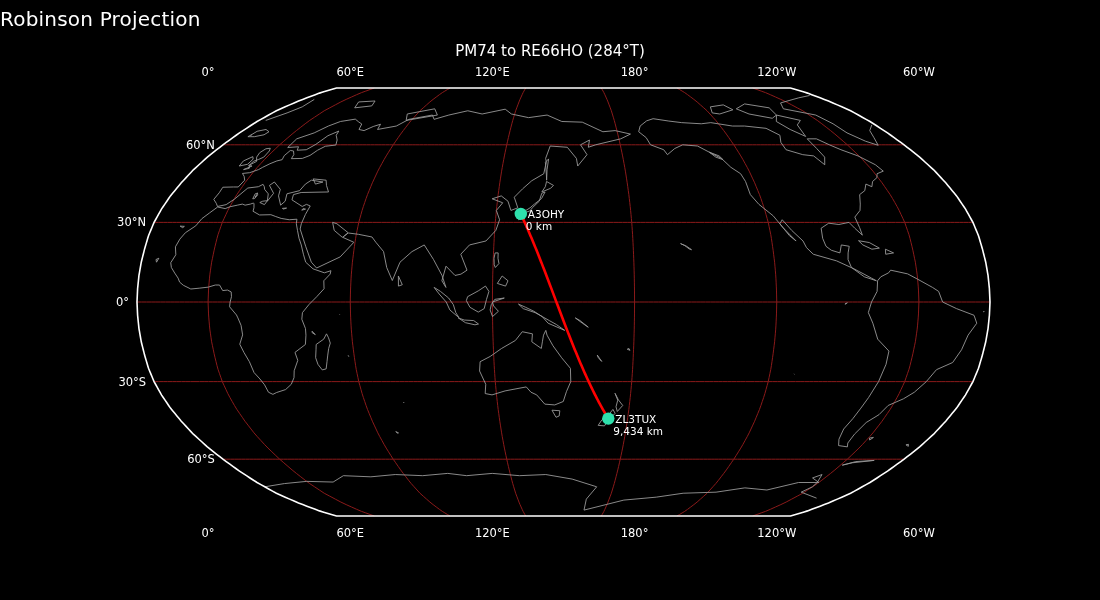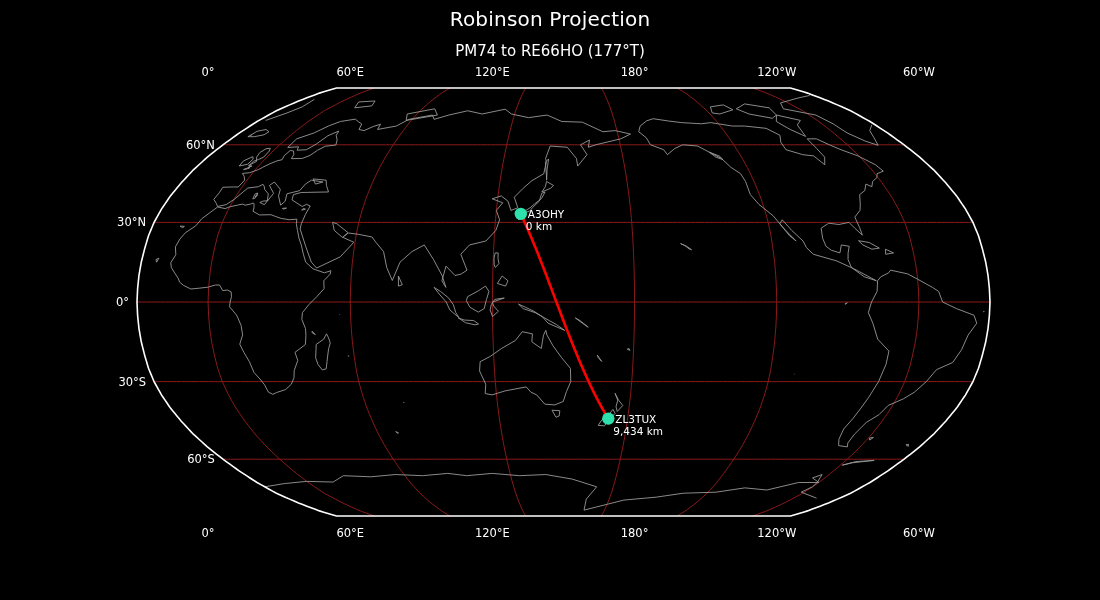--- a/index.html
+++ b/index.html
@@ -18,21 +18,20 @@
     position: relative;
     width: 1100px;
     height: 600px;
     background: #000000;
   }
   #title {
     position: absolute;
     top: 7px;
     left: 0;
     width: 1100px;
-    text-align: center;
     font-size: 20px;
     color: #ffffff;
     letter-spacing: 0.2px;
   }
   #subtitle {
     position: absolute;
     top: 42px;
     left: 0;
     width: 1100px;
     text-align: center;
@@ -54,21 +53,21 @@
     fill: #ffffff;
     font-family: "DejaVu Sans", sans-serif;
   }
 </style>
 </head>
 <body>
 
 <div id="figure">
 
   <div id="title">Robinson Projection</div>
-  <div id="subtitle">PM74 to RE66HO (177°T)</div>
+  <div id="subtitle">PM74 to RE66HO (284°T)</div>
 
   <svg id="map-svg" width="1100" height="600" viewBox="0 0 1100 600">
 
     <g id="graticule">
         <path d="M222.90,144.80L226.68,144.80L230.47,144.80L234.25,144.80L238.04,144.80L241.82,144.80L245.60,144.80L249.39,144.80L253.17,144.80L256.96,144.80L260.74,144.80L264.53,144.80L268.31,144.80L272.10,144.80L275.88,144.80L279.66,144.80L283.45,144.80L287.23,144.80L291.02,144.80L294.80,144.80L298.59,144.80L302.37,144.80L306.16,144.80L309.94,144.80L313.72,144.80L317.51,144.80L321.29,144.80L325.08,144.80L328.86,144.80L332.65,144.80L336.43,144.80L340.22,144.80L344.00,144.80L347.78,144.80L351.57,144.80L355.35,144.80L359.14,144.80L362.92,144.80L366.71,144.80L370.49,144.80L374.28,144.80L378.06,144.80L381.85,144.80L385.63,144.80L389.41,144.80L393.20,144.80L396.98,144.80L400.77,144.80L404.55,144.80L408.34,144.80L412.12,144.80L415.91,144.80L419.69,144.80L423.47,144.80L427.26,144.80L431.04,144.80L434.83,144.80L438.61,144.80L442.40,144.80L446.18,144.80L449.97,144.80L453.75,144.80L457.53,144.80L461.32,144.80L465.10,144.80L468.89,144.80L472.67,144.80L476.46,144.80L480.24,144.80L484.03,144.80L487.81,144.80L491.59,144.80L495.38,144.80L499.16,144.80L502.95,144.80L506.73,144.80L510.52,144.80L514.30,144.80L518.09,144.80L521.87,144.80L525.66,144.80L529.44,144.80L533.22,144.80L537.01,144.80L540.79,144.80L544.58,144.80L548.36,144.80L552.15,144.80L555.93,144.80L559.72,144.80L563.50,144.80L567.28,144.80L571.07,144.80L574.85,144.80L578.64,144.80L582.42,144.80L586.21,144.80L589.99,144.80L593.78,144.80L597.56,144.80L601.34,144.80L605.13,144.80L608.91,144.80L612.70,144.80L616.48,144.80L620.27,144.80L624.05,144.80L627.84,144.80L631.62,144.80L635.41,144.80L639.19,144.80L642.97,144.80L646.76,144.80L650.54,144.80L654.33,144.80L658.11,144.80L661.90,144.80L665.68,144.80L669.47,144.80L673.25,144.80L677.03,144.80L680.82,144.80L684.60,144.80L688.39,144.80L692.17,144.80L695.96,144.80L699.74,144.80L703.53,144.80L707.31,144.80L711.09,144.80L714.88,144.80L718.66,144.80L722.45,144.80L726.23,144.80L730.02,144.80L733.80,144.80L737.59,144.80L741.37,144.80L745.15,144.80L748.94,144.80L752.72,144.80L756.51,144.80L760.29,144.80L764.08,144.80L767.86,144.80L771.65,144.80L775.43,144.80L779.22,144.80L783.00,144.80L786.78,144.80L790.57,144.80L794.35,144.80L798.14,144.80L801.92,144.80L805.71,144.80L809.49,144.80L813.28,144.80L817.06,144.80L820.84,144.80L824.63,144.80L828.41,144.80L832.20,144.80L835.98,144.80L839.77,144.80L843.55,144.80L847.34,144.80L851.12,144.80L854.90,144.80L858.69,144.80L862.47,144.80L866.26,144.80L870.04,144.80L873.83,144.80L877.61,144.80L881.40,144.80L885.18,144.80L888.96,144.80L892.75,144.80L896.53,144.80L900.32,144.80L904.10,144.80" fill="none" stroke="#8b1a1a" stroke-width="1"></path>
         <path d="M154.06,222.39L158.61,222.39L163.16,222.39L167.71,222.39L172.26,222.39L176.81,222.39L181.36,222.39L185.91,222.39L190.45,222.39L195.00,222.39L199.55,222.39L204.10,222.39L208.65,222.39L213.20,222.39L217.75,222.39L222.30,222.39L226.85,222.39L231.40,222.39L235.95,222.39L240.50,222.39L245.05,222.39L249.60,222.39L254.15,222.39L258.69,222.39L263.24,222.39L267.79,222.39L272.34,222.39L276.89,222.39L281.44,222.39L285.99,222.39L290.54,222.39L295.09,222.39L299.64,222.39L304.19,222.39L308.74,222.39L313.29,222.39L317.84,222.39L322.39,222.39L326.93,222.39L331.48,222.39L336.03,222.39L340.58,222.39L345.13,222.39L349.68,222.39L354.23,222.39L358.78,222.39L363.33,222.39L367.88,222.39L372.43,222.39L376.98,222.39L381.53,222.39L386.08,222.39L390.63,222.39L395.17,222.39L399.72,222.39L404.27,222.39L408.82,222.39L413.37,222.39L417.92,222.39L422.47,222.39L427.02,222.39L431.57,222.39L436.12,222.39L440.67,222.39L445.22,222.39L449.77,222.39L454.32,222.39L458.87,222.39L463.41,222.39L467.96,222.39L472.51,222.39L477.06,222.39L481.61,222.39L486.16,222.39L490.71,222.39L495.26,222.39L499.81,222.39L504.36,222.39L508.91,222.39L513.46,222.39L518.01,222.39L522.56,222.39L527.11,222.39L531.65,222.39L536.20,222.39L540.75,222.39L545.30,222.39L549.85,222.39L554.40,222.39L558.95,222.39L563.50,222.39L568.05,222.39L572.60,222.39L577.15,222.39L581.70,222.39L586.25,222.39L590.80,222.39L595.35,222.39L599.89,222.39L604.44,222.39L608.99,222.39L613.54,222.39L618.09,222.39L622.64,222.39L627.19,222.39L631.74,222.39L636.29,222.39L640.84,222.39L645.39,222.39L649.94,222.39L654.49,222.39L659.04,222.39L663.59,222.39L668.13,222.39L672.68,222.39L677.23,222.39L681.78,222.39L686.33,222.39L690.88,222.39L695.43,222.39L699.98,222.39L704.53,222.39L709.08,222.39L713.63,222.39L718.18,222.39L722.73,222.39L727.28,222.39L731.83,222.39L736.37,222.39L740.92,222.39L745.47,222.39L750.02,222.39L754.57,222.39L759.12,222.39L763.67,222.39L768.22,222.39L772.77,222.39L777.32,222.39L781.87,222.39L786.42,222.39L790.97,222.39L795.52,222.39L800.07,222.39L804.61,222.39L809.16,222.39L813.71,222.39L818.26,222.39L822.81,222.39L827.36,222.39L831.91,222.39L836.46,222.39L841.01,222.39L845.56,222.39L850.11,222.39L854.66,222.39L859.21,222.39L863.76,222.39L868.31,222.39L872.85,222.39L877.40,222.39L881.95,222.39L886.50,222.39L891.05,222.39L895.60,222.39L900.15,222.39L904.70,222.39L909.25,222.39L913.80,222.39L918.35,222.39L922.90,222.39L927.45,222.39L932.00,222.39L936.55,222.39L941.09,222.39L945.64,222.39L950.19,222.39L954.74,222.39L959.29,222.39L963.84,222.39L968.39,222.39L972.94,222.39" fill="none" stroke="#8b1a1a" stroke-width="1"></path>
         <path d="M137.00,302.00L141.74,302.00L146.48,302.00L151.22,302.00L155.96,302.00L160.69,302.00L165.43,302.00L170.17,302.00L174.91,302.00L179.65,302.00L184.39,302.00L189.13,302.00L193.87,302.00L198.61,302.00L203.34,302.00L208.08,302.00L212.82,302.00L217.56,302.00L222.30,302.00L227.04,302.00L231.78,302.00L236.52,302.00L241.26,302.00L245.99,302.00L250.73,302.00L255.47,302.00L260.21,302.00L264.95,302.00L269.69,302.00L274.43,302.00L279.17,302.00L283.91,302.00L288.64,302.00L293.38,302.00L298.12,302.00L302.86,302.00L307.60,302.00L312.34,302.00L317.08,302.00L321.82,302.00L326.56,302.00L331.29,302.00L336.03,302.00L340.77,302.00L345.51,302.00L350.25,302.00L354.99,302.00L359.73,302.00L364.47,302.00L369.21,302.00L373.94,302.00L378.68,302.00L383.42,302.00L388.16,302.00L392.90,302.00L397.64,302.00L402.38,302.00L407.12,302.00L411.86,302.00L416.59,302.00L421.33,302.00L426.07,302.00L430.81,302.00L435.55,302.00L440.29,302.00L445.03,302.00L449.77,302.00L454.51,302.00L459.24,302.00L463.98,302.00L468.72,302.00L473.46,302.00L478.20,302.00L482.94,302.00L487.68,302.00L492.42,302.00L497.16,302.00L501.89,302.00L506.63,302.00L511.37,302.00L516.11,302.00L520.85,302.00L525.59,302.00L530.33,302.00L535.07,302.00L539.81,302.00L544.54,302.00L549.28,302.00L554.02,302.00L558.76,302.00L563.50,302.00L568.24,302.00L572.98,302.00L577.72,302.00L582.46,302.00L587.19,302.00L591.93,302.00L596.67,302.00L601.41,302.00L606.15,302.00L610.89,302.00L615.63,302.00L620.37,302.00L625.11,302.00L629.84,302.00L634.58,302.00L639.32,302.00L644.06,302.00L648.80,302.00L653.54,302.00L658.28,302.00L663.02,302.00L667.76,302.00L672.49,302.00L677.23,302.00L681.97,302.00L686.71,302.00L691.45,302.00L696.19,302.00L700.93,302.00L705.67,302.00L710.41,302.00L715.14,302.00L719.88,302.00L724.62,302.00L729.36,302.00L734.10,302.00L738.84,302.00L743.58,302.00L748.32,302.00L753.06,302.00L757.79,302.00L762.53,302.00L767.27,302.00L772.01,302.00L776.75,302.00L781.49,302.00L786.23,302.00L790.97,302.00L795.71,302.00L800.44,302.00L805.18,302.00L809.92,302.00L814.66,302.00L819.40,302.00L824.14,302.00L828.88,302.00L833.62,302.00L838.36,302.00L843.09,302.00L847.83,302.00L852.57,302.00L857.31,302.00L862.05,302.00L866.79,302.00L871.53,302.00L876.27,302.00L881.01,302.00L885.74,302.00L890.48,302.00L895.22,302.00L899.96,302.00L904.70,302.00L909.44,302.00L914.18,302.00L918.92,302.00L923.66,302.00L928.39,302.00L933.13,302.00L937.87,302.00L942.61,302.00L947.35,302.00L952.09,302.00L956.83,302.00L961.57,302.00L966.31,302.00L971.04,302.00L975.78,302.00L980.52,302.00L985.26,302.00L990.00,302.00" fill="none" stroke="#8b1a1a" stroke-width="1"></path>
         <path d="M154.06,381.61L158.61,381.61L163.16,381.61L167.71,381.61L172.26,381.61L176.81,381.61L181.36,381.61L185.91,381.61L190.45,381.61L195.00,381.61L199.55,381.61L204.10,381.61L208.65,381.61L213.20,381.61L217.75,381.61L222.30,381.61L226.85,381.61L231.40,381.61L235.95,381.61L240.50,381.61L245.05,381.61L249.60,381.61L254.15,381.61L258.69,381.61L263.24,381.61L267.79,381.61L272.34,381.61L276.89,381.61L281.44,381.61L285.99,381.61L290.54,381.61L295.09,381.61L299.64,381.61L304.19,381.61L308.74,381.61L313.29,381.61L317.84,381.61L322.39,381.61L326.93,381.61L331.48,381.61L336.03,381.61L340.58,381.61L345.13,381.61L349.68,381.61L354.23,381.61L358.78,381.61L363.33,381.61L367.88,381.61L372.43,381.61L376.98,381.61L381.53,381.61L386.08,381.61L390.63,381.61L395.17,381.61L399.72,381.61L404.27,381.61L408.82,381.61L413.37,381.61L417.92,381.61L422.47,381.61L427.02,381.61L431.57,381.61L436.12,381.61L440.67,381.61L445.22,381.61L449.77,381.61L454.32,381.61L458.87,381.61L463.41,381.61L467.96,381.61L472.51,381.61L477.06,381.61L481.61,381.61L486.16,381.61L490.71,381.61L495.26,381.61L499.81,381.61L504.36,381.61L508.91,381.61L513.46,381.61L518.01,381.61L522.56,381.61L527.11,381.61L531.65,381.61L536.20,381.61L540.75,381.61L545.30,381.61L549.85,381.61L554.40,381.61L558.95,381.61L563.50,381.61L568.05,381.61L572.60,381.61L577.15,381.61L581.70,381.61L586.25,381.61L590.80,381.61L595.35,381.61L599.89,381.61L604.44,381.61L608.99,381.61L613.54,381.61L618.09,381.61L622.64,381.61L627.19,381.61L631.74,381.61L636.29,381.61L640.84,381.61L645.39,381.61L649.94,381.61L654.49,381.61L659.04,381.61L663.59,381.61L668.13,381.61L672.68,381.61L677.23,381.61L681.78,381.61L686.33,381.61L690.88,381.61L695.43,381.61L699.98,381.61L704.53,381.61L709.08,381.61L713.63,381.61L718.18,381.61L722.73,381.61L727.28,381.61L731.83,381.61L736.37,381.61L740.92,381.61L745.47,381.61L750.02,381.61L754.57,381.61L759.12,381.61L763.67,381.61L768.22,381.61L772.77,381.61L777.32,381.61L781.87,381.61L786.42,381.61L790.97,381.61L795.52,381.61L800.07,381.61L804.61,381.61L809.16,381.61L813.71,381.61L818.26,381.61L822.81,381.61L827.36,381.61L831.91,381.61L836.46,381.61L841.01,381.61L845.56,381.61L850.11,381.61L854.66,381.61L859.21,381.61L863.76,381.61L868.31,381.61L872.85,381.61L877.40,381.61L881.95,381.61L886.50,381.61L891.05,381.61L895.60,381.61L900.15,381.61L904.70,381.61L909.25,381.61L913.80,381.61L918.35,381.61L922.90,381.61L927.45,381.61L932.00,381.61L936.55,381.61L941.09,381.61L945.64,381.61L950.19,381.61L954.74,381.61L959.29,381.61L963.84,381.61L968.39,381.61L972.94,381.61" fill="none" stroke="#8b1a1a" stroke-width="1"></path>
         <path d="M222.90,459.20L226.68,459.20L230.47,459.20L234.25,459.20L238.04,459.20L241.82,459.20L245.60,459.20L249.39,459.20L253.17,459.20L256.96,459.20L260.74,459.20L264.53,459.20L268.31,459.20L272.10,459.20L275.88,459.20L279.66,459.20L283.45,459.20L287.23,459.20L291.02,459.20L294.80,459.20L298.59,459.20L302.37,459.20L306.16,459.20L309.94,459.20L313.72,459.20L317.51,459.20L321.29,459.20L325.08,459.20L328.86,459.20L332.65,459.20L336.43,459.20L340.22,459.20L344.00,459.20L347.78,459.20L351.57,459.20L355.35,459.20L359.14,459.20L362.92,459.20L366.71,459.20L370.49,459.20L374.28,459.20L378.06,459.20L381.85,459.20L385.63,459.20L389.41,459.20L393.20,459.20L396.98,459.20L400.77,459.20L404.55,459.20L408.34,459.20L412.12,459.20L415.91,459.20L419.69,459.20L423.47,459.20L427.26,459.20L431.04,459.20L434.83,459.20L438.61,459.20L442.40,459.20L446.18,459.20L449.97,459.20L453.75,459.20L457.53,459.20L461.32,459.20L465.10,459.20L468.89,459.20L472.67,459.20L476.46,459.20L480.24,459.20L484.03,459.20L487.81,459.20L491.59,459.20L495.38,459.20L499.16,459.20L502.95,459.20L506.73,459.20L510.52,459.20L514.30,459.20L518.09,459.20L521.87,459.20L525.66,459.20L529.44,459.20L533.22,459.20L537.01,459.20L540.79,459.20L544.58,459.20L548.36,459.20L552.15,459.20L555.93,459.20L559.72,459.20L563.50,459.20L567.28,459.20L571.07,459.20L574.85,459.20L578.64,459.20L582.42,459.20L586.21,459.20L589.99,459.20L593.78,459.20L597.56,459.20L601.34,459.20L605.13,459.20L608.91,459.20L612.70,459.20L616.48,459.20L620.27,459.20L624.05,459.20L627.84,459.20L631.62,459.20L635.41,459.20L639.19,459.20L642.97,459.20L646.76,459.20L650.54,459.20L654.33,459.20L658.11,459.20L661.90,459.20L665.68,459.20L669.47,459.20L673.25,459.20L677.03,459.20L680.82,459.20L684.60,459.20L688.39,459.20L692.17,459.20L695.96,459.20L699.74,459.20L703.53,459.20L707.31,459.20L711.09,459.20L714.88,459.20L718.66,459.20L722.45,459.20L726.23,459.20L730.02,459.20L733.80,459.20L737.59,459.20L741.37,459.20L745.15,459.20L748.94,459.20L752.72,459.20L756.51,459.20L760.29,459.20L764.08,459.20L767.86,459.20L771.65,459.20L775.43,459.20L779.22,459.20L783.00,459.20L786.78,459.20L790.57,459.20L794.35,459.20L798.14,459.20L801.92,459.20L805.71,459.20L809.49,459.20L813.28,459.20L817.06,459.20L820.84,459.20L824.63,459.20L828.41,459.20L832.20,459.20L835.98,459.20L839.77,459.20L843.55,459.20L847.34,459.20L851.12,459.20L854.90,459.20L858.69,459.20L862.47,459.20L866.26,459.20L870.04,459.20L873.83,459.20L877.61,459.20L881.40,459.20L885.18,459.20L888.96,459.20L892.75,459.20L896.53,459.20L900.32,459.20L904.10,459.20" fill="none" stroke="#8b1a1a" stroke-width="1"></path>
         <path d="M374.35,516.00L370.08,514.47L365.82,512.93L361.55,511.40L356.64,509.31L351.41,506.96L346.17,504.60L340.84,502.05L335.30,499.11L329.77,496.17L324.23,493.23L319.39,490.01L314.55,486.80L309.71,483.58L305.18,480.23L300.79,476.82L296.41,473.40L292.11,469.93L287.96,466.36L283.81,462.78L279.66,459.20L275.78,455.50L271.90,451.80L268.02,448.09L264.39,444.32L260.88,440.51L257.37,436.70L254.03,432.87L251.01,428.99L247.99,425.10L244.98,421.22L242.27,417.28L239.56,413.35L236.85,409.41L234.45,405.46L232.20,401.49L229.95,397.52L227.83,393.55L225.99,389.57L224.14,385.59L222.30,381.61L220.91,377.63L219.53,373.65L218.14,369.67L217.03,365.69L216.04,361.71L215.06,357.73L214.13,353.75L213.30,349.76L212.47,345.78L211.64,341.80L211.06,337.82L210.49,333.84L209.91,329.86L209.49,325.88L209.15,321.90L208.81,317.92L208.53,313.94L208.38,309.96L208.23,305.98L208.08,302.00L208.23,298.02L208.38,294.04L208.53,290.06L208.81,286.08L209.15,282.10L209.49,278.12L209.91,274.14L210.49,270.16L211.06,266.18L211.64,262.20L212.47,258.22L213.30,254.24L214.13,250.25L215.06,246.27L216.04,242.29L217.03,238.31L218.14,234.33L219.53,230.35L220.91,226.37L222.30,222.39L224.14,218.41L225.99,214.43L227.83,210.45L229.95,206.48L232.20,202.51L234.45,198.54L236.85,194.59L239.56,190.65L242.27,186.72L244.98,182.78L247.99,178.90L251.01,175.01L254.03,171.13L257.37,167.30L260.88,163.49L264.39,159.68L268.02,155.91L271.90,152.20L275.78,148.50L279.66,144.80L283.81,141.22L287.96,137.64L292.11,134.07L296.41,130.60L300.79,127.18L305.18,123.77L309.71,120.42L314.55,117.20L319.39,113.99L324.23,110.77L329.77,107.83L335.30,104.89L340.84,101.95L346.17,99.40L351.41,97.04L356.64,94.69L361.55,92.60L365.82,91.07L370.08,89.53L374.35,88.00" fill="none" stroke="#8b1a1a" stroke-width="1"></path>

